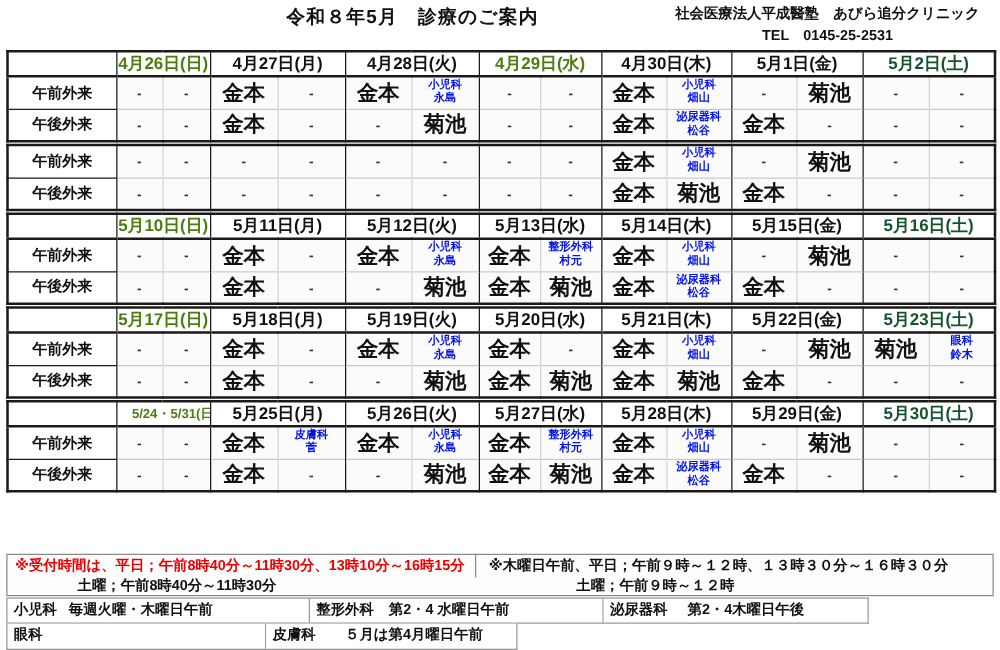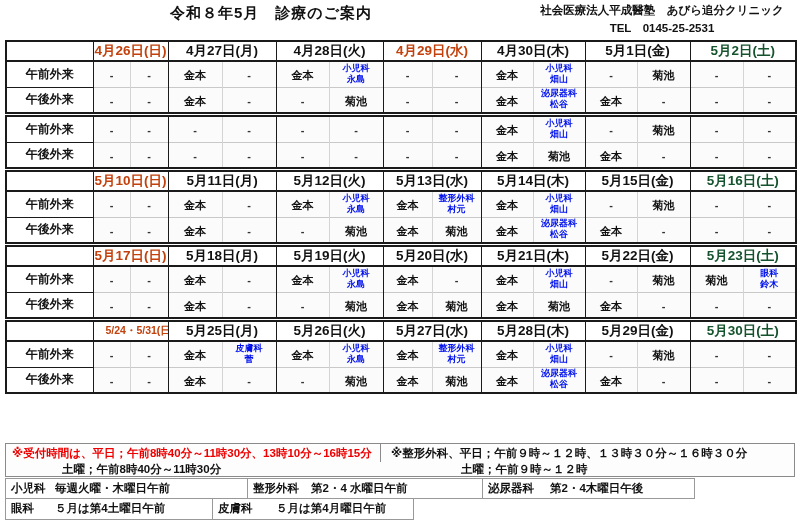--- a/index.html
+++ b/index.html
@@ -3,42 +3,42 @@
 <meta charset="utf-8">
 <style>
   * { box-sizing: border-box; margin: 0; padding: 0; }
   html,body { width:800px; height:520px; background:#fff; overflow:hidden; }
   .page {
     position:relative; width:800px; height:520px; background:#fff;
     font-family:"Liberation Sans","DejaVu Sans",sans-serif;
     font-weight:bold; color:#111;
   }
   
-  .title   { position:absolute; left:170px; top:4px; width:320px; 
+  .title   { position:absolute; left:170px; top:4px; width:320px; text-align:center;
              font-size:15px; letter-spacing:1px; }
   .clinic  { position:absolute; right:8px; top:3px; width:260px; text-align:center; }
   .clinic-name { font-size:11.5px; }
   .clinic-tel  { font-size:11.5px; margin-top:3px; }
   
   #schedule { position:absolute; left:5px; top:40px; }
   table.week { border-collapse:collapse; table-layout:fixed; width:790px;
                border:2px solid #1a1a1a; margin-bottom:1px; }
   table.week td { padding:0; text-align:center; vertical-align:middle; overflow:hidden; white-space:nowrap; }
   .corner  { border:1px solid #1a1a1a; border-bottom:2px solid #1a1a1a; background:#fff; }
   .date-h  { border:1px solid #1a1a1a; border-bottom:2px solid #1a1a1a;
              height:20px; font-size:13.5px; background:#fff; }
-  .date-h.red   { color:#c2410c; }
+  .date-h.red   { color:#4d7c0f; }
   .date-h.blue  { color:#14532d; }
   .date-h.black { color:#111; }
   .date-h.small { font-size:10.5px;padding-left:12px; }
   .rowlabel { height:26px; font-size:12px; border:1px solid #1a1a1a; border-top:1px solid #c9c9c9; background:#fff; }
   .cell { height:26px; background:#fbfbfb; border-top:1px solid #c9c9c9; }
   .cell.day-start { border-left:1.5px solid #1a1a1a; }
   .cell.sub       { border-left:1px solid #d4d4d4; }
-  .name { font-size:11px; color:#111; }
+  .name { font-size:17px; color:#111; }
   .dash { font-size:11px; color:#333; }
   .spec { display:inline-block; font-size:9px; line-height:1.2; color:#0011ee; white-space:nowrap; }
   
   .notes-box { position:absolute; left:5px; top:443px; width:790px; height:34px;
                border:1px solid #8a8a8a; background:#fdfdfd; }
   .notes-row-a { display:flex; height:18px; line-height:18px; }
   .note-red   { width:375px; padding-left:6px; color:#ee0000; font-size:11.5px;
                 border-right:1px solid #8a8a8a; white-space:nowrap; overflow:hidden; }
   .note-black { flex:1; padding-left:10px; font-size:11.5px; white-space:nowrap; overflow:hidden; }
   .notes-row-b { position:relative; height:15px; line-height:15px; font-size:11.5px; }
@@ -383,21 +383,21 @@
             <td class="cell day-start"><span class="dash">-</span></td>
             <td class="cell sub"><span class="dash">-</span></td>
           </tr>
         </tbody>
       </table>
     </div>
 
   <div class="notes-box">
     <div class="notes-row-a">
       <div class="note-red">※受付時間は、平日；午前8時40分～11時30分、13時10分～16時15分</div>
-      <div class="note-black">※整形外科、平日；午前９時～１２時、１３時３０分～１６時３０分</div>
+      <div class="note-black">※木曜日午前、平日；午前９時～１２時、１３時３０分～１６時３０分</div>
     </div>
     <div class="notes-row-b">
       <span class="nb1">土曜；午前8時40分～11時30分</span>
       <span class="nb3">土曜；午前９時～１２時</span>
     </div>
   </div>
 
   <div class="depts">
     <div class="dept-row first">
       <div class="dept-cell dc1">
@@ -409,21 +409,20 @@
         <span>第2・4 水曜日午前</span>
       </div>
       <div class="dept-cell dc3">
         <span class="dname">泌尿器科</span>
         <span>第2・4木曜日午後</span>
       </div>
     </div>
     <div class="dept-row">
       <div class="dept-cell dc1">
         <span class="dname">眼科</span>
-        <span>５月は第4土曜日午前</span>
       </div>
       <div class="dept-cell dc2">
         <span class="dname">皮膚科</span>
         <span>５月は第4月曜日午前</span>
       </div>
       <div class="dept-empty"></div>
     </div>
   </div>
 
 </div>

